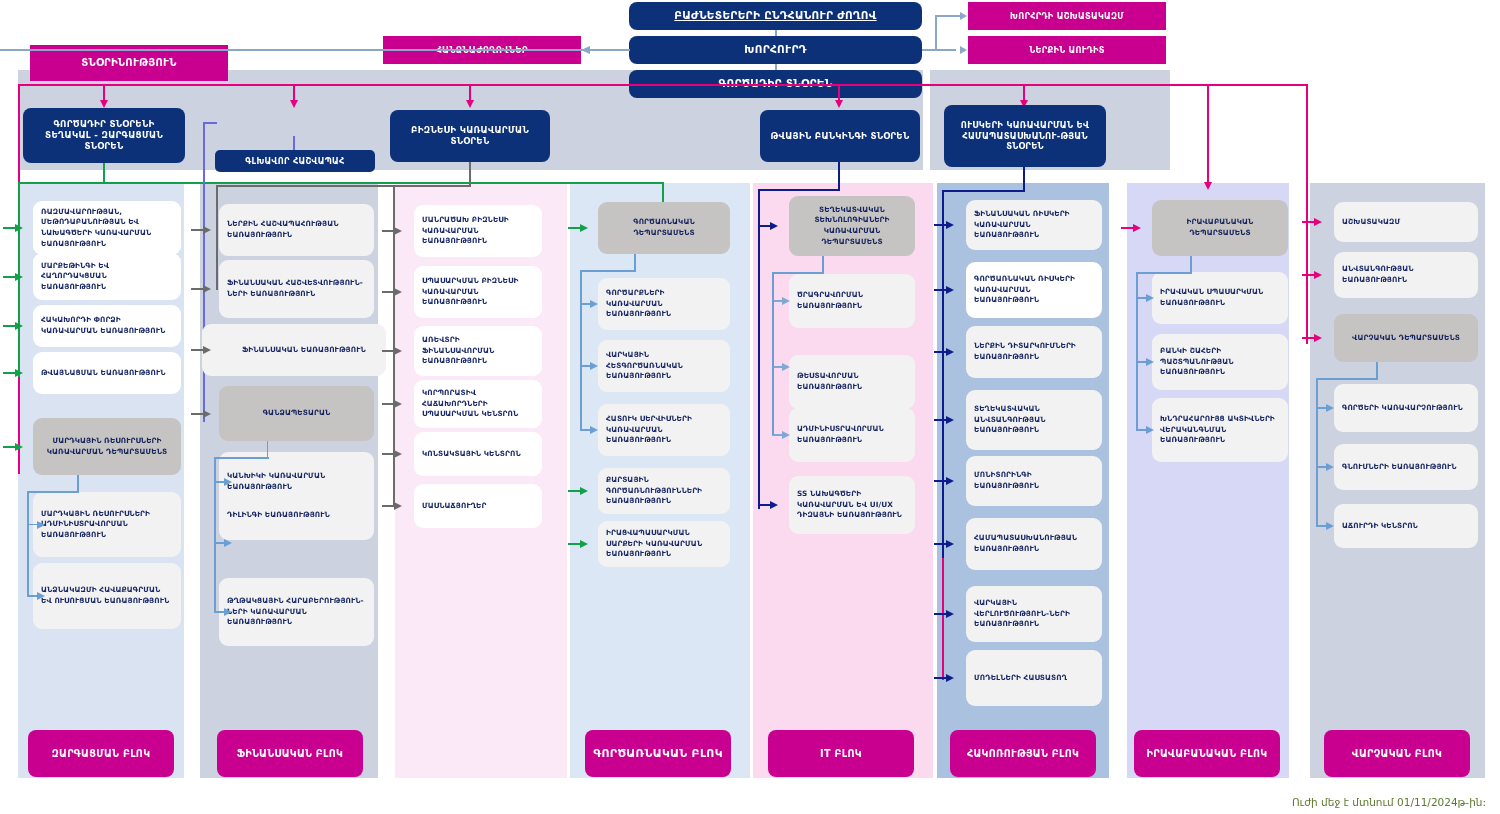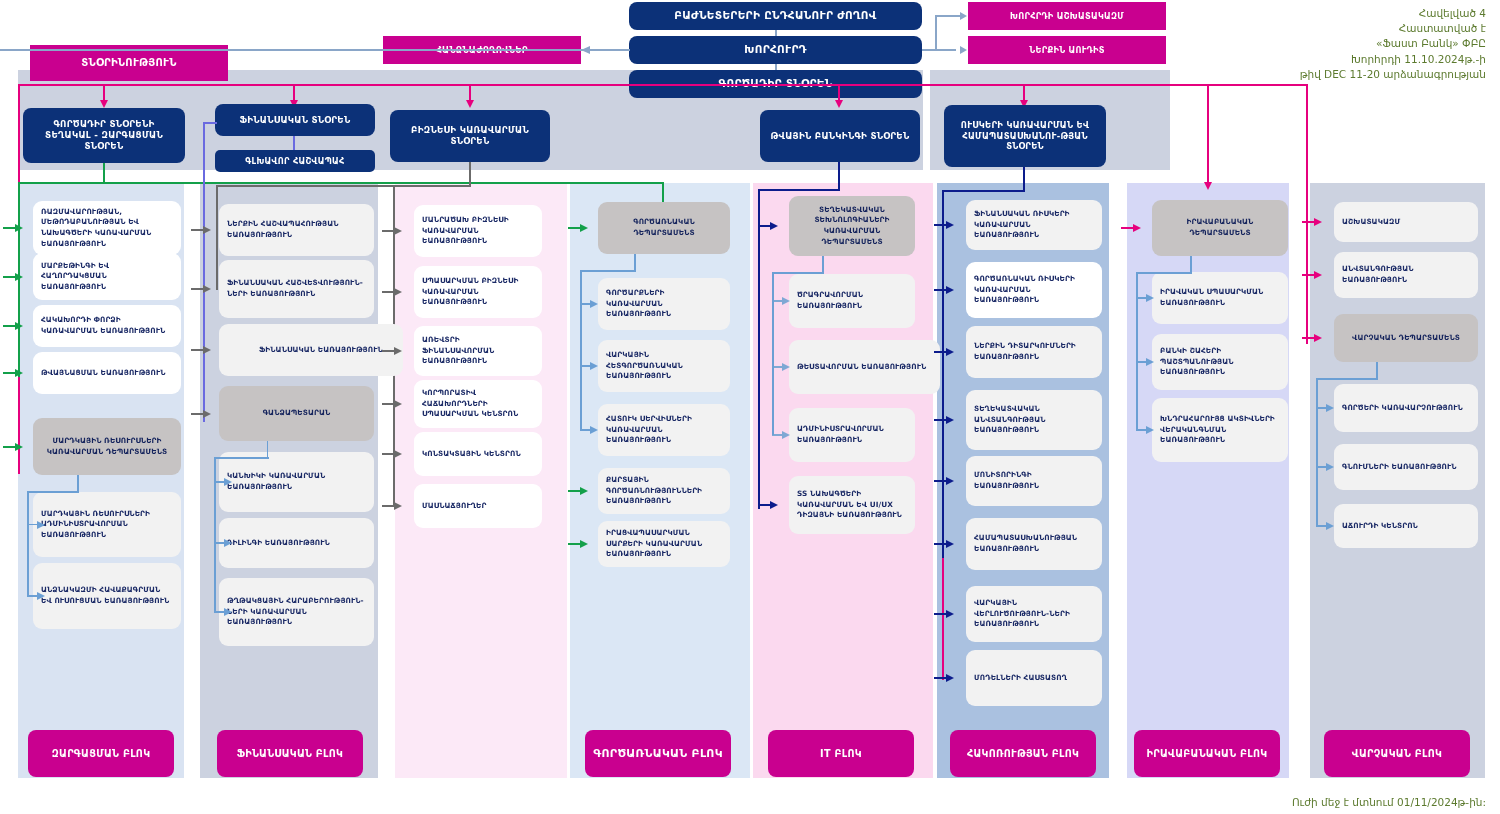--- a/index.html
+++ b/index.html
@@ -89,29 +89,24 @@
 
   <div class="band" style="left:18px; top:183px; width:166px; height:595px; background:#d9e3f2;"></div>
   <div class="band" style="left:200px; top:183px; width:178px; height:595px; background:#ccd2e0;"></div>
   <div class="band" style="left:395px; top:183px; width:172px; height:595px; background:#fce9f7;"></div>
   <div class="band" style="left:570px; top:183px; width:180px; height:595px; background:#dbe7f5;"></div>
   <div class="band" style="left:753px; top:183px; width:180px; height:595px; background:#fbd9ef;"></div>
   <div class="band" style="left:937px; top:183px; width:172px; height:595px; background:#aac1e0;"></div>
   <div class="band" style="left:1127px; top:183px; width:162px; height:595px; background:#d6d8f6;"></div>
   <div class="band" style="left:1310px; top:183px; width:175px; height:595px; background:#ccd2e0;"></div>
 
-  <div class="note" style="right:14px; top:6px; width:360px; white-space:pre-line;">Հավելված 4
-Հաստատված է
-«Ֆաստ Բանկ» ՓԲԸ
-Խորհրդի 11.10.2024թ.-ի
-թիվ DEC 11-20 արձանագրության</div>
 
   <div class="note" style="right:14px; top:795px; width:400px;">Ուժի մեջ է մտնում 01/11/2024թ-ին:</div>
 
-  <div class="navy" style="position:absolute; left:629px; top:2px; width:293px; height:28px; font-size:10.5px;">ԲԱԺՆԵՏԵՐԵՐԻ ԸՆԴՀԱՆՈՒՐ ԺՈՂՈՎ</div>
+  <div class="navy" style="position:absolute; left:629px; top:2px; width:293px; height:28px; font-size:10.5px;text-decoration:underline;">ԲԱԺՆԵՏԵՐԵՐԻ ԸՆԴՀԱՆՈՒՐ ԺՈՂՈՎ</div>
 
   <div class="navy" style="position:absolute; left:629px; top:36px; width:293px; height:28px; font-size:10.5px;">ԽՈՐՀՈՒՐԴ</div>
 
   <div class="navy" style="position:absolute; left:629px; top:70px; width:293px; height:28px; font-size:10.5px;">ԳՈՐԾԱԴԻՐ ՏՆՕՐԵՆ</div>
 
   <div class="magenta" style="position:absolute; left:383px; top:36px; width:198px; height:28px; font-size:8.6px;">ՀԱՆՁՆԱԺՈՂՈՎՆԵՐ</div>
 
   <div class="magenta" style="position:absolute; left:968px; top:2px; width:198px; height:28px; font-size:8.2px;">ԽՈՐՀՐԴԻ ԱՇԽԱՏԱԿԱԶՄ</div>
 
   <div class="magenta" style="position:absolute; left:968px; top:36px; width:198px; height:28px; font-size:8.2px;">ՆԵՐՔԻՆ ԱՈՒԴԻՏ</div>
@@ -150,21 +145,20 @@
   <div class="ah ah-d" style="left:834.5px; top:100px; border-top:8px solid #e6007e;"></div>
 
   <div class="ln" style="left:1023px; top:84px; width:2px; height:18px; background:#e6007e;"></div>
   <div class="ah ah-d" style="left:1019.5px; top:100px; border-top:8px solid #e6007e;"></div>
 
   <div class="ln" style="left:1207px; top:84px; width:2px; height:100px; background:#e6007e;"></div>
   <div class="ah ah-d" style="left:1203.5px; top:182px; border-top:8px solid #e6007e;"></div>
 
   <div class="navy" style="position:absolute; left:23px; top:108px; width:162px; height:55px; font-size:8.7px;">ԳՈՐԾԱԴԻՐ ՏՆՕՐԵՆԻ ՏԵՂԱԿԱԼ - ԶԱՐԳԱՑՄԱՆ ՏՆՕՐԵՆ</div>
 
-  <div class="navy" style="position:absolute; left:215px; top:104px; width:160px; height:32px; font-size:8.7px;">ՖԻՆԱՆՍԱԿԱՆ ՏՆՕՐԵՆ</div>
   <div class="navy" style="position:absolute; left:215px; top:150px; width:160px; height:22px; font-size:8.2px; border-radius:5px;">ԳԼԽԱՎՈՐ ՀԱՇՎԱՊԱՀ</div>
 
   <div class="navy" style="position:absolute; left:390px; top:110px; width:160px; height:52px; font-size:8.7px;">ԲԻԶՆԵՍԻ ԿԱՌԱՎԱՐՄԱՆ ՏՆՕՐԵՆ</div>
 
   <div class="navy" style="position:absolute; left:944px; top:105px; width:162px; height:62px; font-size:8.4px;">ՈՒՍԿԵՐԻ ԿԱՌԱՎԱՐՄԱՆ ԵՎ ՀԱՄԱՊԱՏԱՍԽԱՆՈՒ-ԹՅԱՆ ՏՆՕՐԵՆ</div>
 
   <div class="navy" style="position:absolute; left:760px; top:110px; width:160px; height:52px; font-size:8.7px;">ԹՎԱՅԻՆ ԲԱՆԿԻՆԳԻ ՏՆՕՐԵՆ</div>
 
   <div class="ln" style="left:103px; top:163px; width:2px; height:20px; background:#13a04a;"></div>
   <div class="ln" style="left:18px; top:182px; width:646px; height:2px; background:#13a04a;"></div>
@@ -218,30 +212,30 @@
       <div class="ln" style="left:27px; top:595.1px; width:10px; height:1.8px; background:#6b9fd4;"></div>
       <div class="ln" style="left:77px; top:475px; width:1.8px; height:18px; background:#6b9fd4;"></div>
       <div class="ln" style="left:27px; top:491px; width:52px; height:1.8px; background:#6b9fd4;"></div>
       <div class="ln" style="left:27px; top:491px; width:1.8px; height:105px; background:#6b9fd4;"></div>
       <div class="card" style="left:219px; top:204px; width:155px; height:52px;padding-left:8px;">ՆԵՐՔԻՆ ՀԱՇՎԱՊԱՀՈՒԹՅԱՆ ԵԱՌԱՅՈՒԹՅՈՒՆ</div>
       <div class="ah ah-r" style="left:203px; top:226px; border-left:8px solid #6b6b6b;"></div>
       <div class="ln" style="left:191px; top:229px; width:12px; height:2px; background:#6b6b6b;"></div>
       <div class="card" style="left:219px; top:260px; width:155px; height:58px;">ՖԻՆԱՆՍԱԿԱՆ ՀԱՇՎԵՏՎՈՒԹՅՈՒՆ-ՆԵՐԻ ԵԱՌԱՅՈՒԹՅՈՒՆ</div>
       <div class="ah ah-r" style="left:203px; top:285px; border-left:8px solid #6b6b6b;"></div>
       <div class="ln" style="left:191px; top:288px; width:12px; height:2px; background:#6b6b6b;"></div>
-      <div class="card" style="left:219px; top:324px; width:184px; height:52px;padding-left:40px;">ՖԻՆԱՆՍԱԿԱՆ ԵԱՌԱՅՈՒԹՅՈՒՆ</div>
+      <div class="card" style="left:202px; top:324px; width:184px; height:52px;padding-left:40px;">ՖԻՆԱՆՍԱԿԱՆ ԵԱՌԱՅՈՒԹՅՈՒՆ</div>
       <div class="ah ah-r" style="left:203px; top:346px; border-left:8px solid #6b6b6b;"></div>
       <div class="ln" style="left:191px; top:349px; width:12px; height:2px; background:#6b6b6b;"></div>
       <div class="card dept" style="left:219px; top:386px; width:155px; height:55px;">ԳԱՆՁԱՊԵՏԱՐԱՆ</div>
       <div class="ah ah-r" style="left:203px; top:409.5px; border-left:8px solid #6b6b6b;"></div>
       <div class="ln" style="left:191px; top:412.5px; width:12px; height:2px; background:#6b6b6b;"></div>
       <div class="card" style="left:219px; top:452px; width:155px; height:60px;">ԿԱՆԽԻԿԻ ԿԱՌԱՎԱՐՄԱՆ ԵԱՌԱՅՈՒԹՅՈՒՆ</div>
       <div class="ah ah-r" style="left:224px; top:478px; border-left:8px solid #6b9fd4;"></div>
       <div class="ln" style="left:214px; top:481.1px; width:10px; height:1.8px; background:#6b9fd4;"></div>
-      <div class="card" style="left:219px; top:518px; width:155px; height:50px;">ԴԻԼԻՆԳԻ ԵԱՌԱՅՈՒԹՅՈՒՆ</div>
+      <div class="card" style="left:219px; top:490px; width:155px; height:50px;">ԴԻԼԻՆԳԻ ԵԱՌԱՅՈՒԹՅՈՒՆ</div>
       <div class="ah ah-r" style="left:224px; top:539px; border-left:8px solid #6b9fd4;"></div>
       <div class="ln" style="left:214px; top:542.1px; width:10px; height:1.8px; background:#6b9fd4;"></div>
       <div class="card" style="left:219px; top:578px; width:155px; height:68px;">ԹՂԹԱԿՑԱՅԻՆ ՀԱՐԱԲԵՐՈՒԹՅՈՒՆ-ՆԵՐԻ ԿԱՌԱՎԱՐՄԱՆ ԵԱՌԱՅՈՒԹՅՈՒՆ</div>
       <div class="ah ah-r" style="left:224px; top:608px; border-left:8px solid #6b9fd4;"></div>
       <div class="ln" style="left:214px; top:611.1px; width:10px; height:1.8px; background:#6b9fd4;"></div>
       <div class="ln" style="left:266.5px; top:441px; width:1.8px; height:18px; background:#6b9fd4;"></div>
       <div class="ln" style="left:214px; top:457px; width:54.5px; height:1.8px; background:#6b9fd4;"></div>
       <div class="ln" style="left:214px; top:457px; width:1.8px; height:155px; background:#6b9fd4;"></div>
       <div class="card white" style="left:414px; top:205px; width:128px; height:52px;">ՄԱՆՐԱԾԱԽ ԲԻԶՆԵՍԻ ԿԱՌԱՎԱՐՄԱՆ ԵԱՌԱՅՈՒԹՅՈՒՆ</div>
       <div class="ah ah-r" style="left:394px; top:227px; border-left:8px solid #6b6b6b;"></div>
@@ -281,21 +275,21 @@
       <div class="ln" style="left:568px; top:543px; width:12px; height:2px; background:#13a04a;"></div>
       <div class="ln" style="left:634px; top:254px; width:1.8px; height:18px; background:#6b9fd4;"></div>
       <div class="ln" style="left:580px; top:270px; width:56px; height:1.8px; background:#6b9fd4;"></div>
       <div class="ln" style="left:580px; top:270px; width:1.8px; height:160px; background:#6b9fd4;"></div>
       <div class="card dept" style="left:789px; top:196px; width:126px; height:60px;">ՏԵՂԵԿԱՏՎԱԿԱՆ ՏԵԽՆՈԼՈԳԻԱՆԵՐԻ ԿԱՌԱՎԱՐՄԱՆ ԴԵՊԱՐՏԱՄԵՆՏ</div>
       <div class="ah ah-r" style="left:770px; top:222px; border-left:8px solid #0c1c8c;"></div>
       <div class="ln" style="left:758px; top:225px; width:12px; height:2px; background:#0c1c8c;"></div>
       <div class="card" style="left:789px; top:274px; width:126px; height:54px;">ԾՐԱԳՐԱՎՈՐՄԱՆ ԵԱՌԱՅՈՒԹՅՈՒՆ</div>
       <div class="ah ah-r" style="left:782px; top:297px; border-left:8px solid #7fa8d4;"></div>
       <div class="ln" style="left:772px; top:300.1px; width:10px; height:1.8px; background:#7fa8d4;"></div>
-      <div class="card" style="left:789px; top:340px; width:151px; height:54px;">ԹԵՍՏԱՎՈՐՄԱՆ ԵԱՌԱՅՈՒԹՅՈՒՆ</div>
+      <div class="card" style="left:789px; top:355px; width:126px; height:54px;">ԹԵՍՏԱՎՈՐՄԱՆ ԵԱՌԱՅՈՒԹՅՈՒՆ</div>
       <div class="ah ah-r" style="left:782px; top:363px; border-left:8px solid #7fa8d4;"></div>
       <div class="ln" style="left:772px; top:366.1px; width:10px; height:1.8px; background:#7fa8d4;"></div>
       <div class="card" style="left:789px; top:408px; width:126px; height:54px;">ԱԴՄԻՆԻՍՏՐԱՎՈՐՄԱՆ ԵԱՌԱՅՈՒԹՅՈՒՆ</div>
       <div class="ah ah-r" style="left:782px; top:431px; border-left:8px solid #7fa8d4;"></div>
       <div class="ln" style="left:772px; top:434.1px; width:10px; height:1.8px; background:#7fa8d4;"></div>
       <div class="card" style="left:789px; top:476px; width:126px; height:58px;">SS ՆԱԽԱԳԾԵՐԻ ԿԱՌԱՎԱՐՄԱՆ ԵՎ UI/UX ԴԻԶԱՅՆԻ ԵԱՌԱՅՈՒԹՅՈՒՆ</div>
       <div class="ah ah-r" style="left:770px; top:501px; border-left:8px solid #0c1c8c;"></div>
       <div class="ln" style="left:758px; top:504px; width:12px; height:2px; background:#0c1c8c;"></div>
       <div class="ln" style="left:822px; top:256px; width:1.8px; height:18px; background:#6b9fd4;"></div>
       <div class="ln" style="left:772px; top:272px; width:52px; height:1.8px; background:#6b9fd4;"></div>

